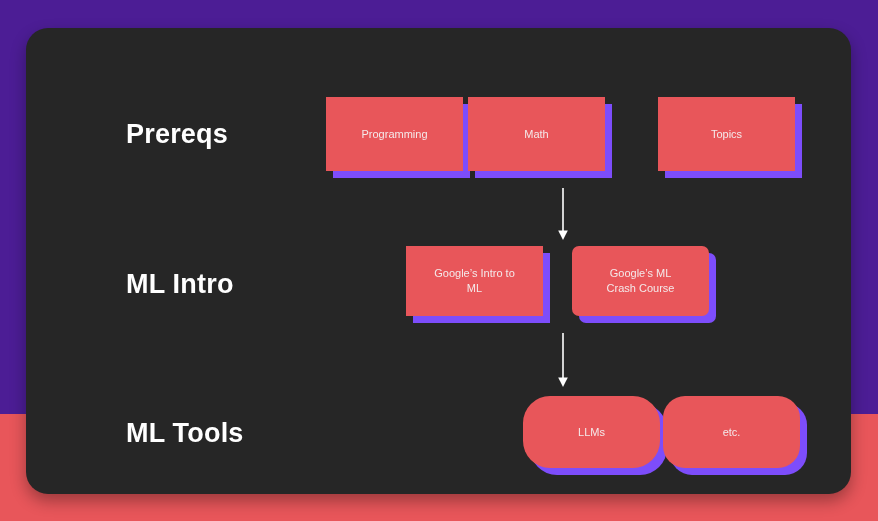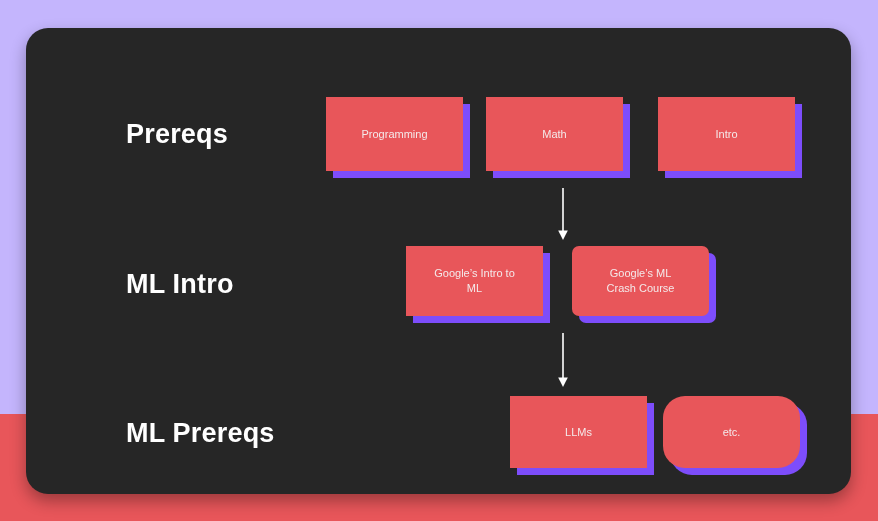--- a/index.html
+++ b/index.html
@@ -11,21 +11,21 @@
     height: 521px;
     background: #e8565a;
     font-family: "Liberation Sans", sans-serif;
     overflow: hidden;
   }
 
   #stage {
     position: relative;
     width: 878px;
     height: 414px;
-    background: #c4b5fd;
+    background: #4c1d95;
     text-decoration: underline;
   }
 
   
   #panel {
     position: absolute;
     left: 26px;
     top: 28px;
     width: 825px;
     height: 466px;
@@ -63,32 +63,32 @@
     align-items: center;
     justify-content: center;
     padding: 4px 27px;
     box-shadow: 7px 7px 0 0 #7d4dfb;
     z-index: 2;
   }
 
   
   .r1c { top: 69px; width: 137px; height: 74px; }
   .r1c.c1 { left: 300px; }
-  .r1c.c2 { left: 460px; }
+  .r1c.c2 { left: 442px; }
   .r1c.c3 { left: 632px; }
 
   
   .r2c { top: 218px; width: 137px; height: 70px; }
   .r2c.c1 { left: 380px; align-items: center; }
   .r2c.c2 { left: 546px; border-radius: 7px; }
 
   
   .r3c { top: 368px; width: 137px; height: 72px; }
   .r3c.c1 { left: 306px; }
-  .r3c.c2 { left: 484px; }
+  .r3c.c2 { left: 497px; border-radius: 27px; }
   .r3c.c3 { left: 637px; border-radius: 22px; }
 
   
   .arrow {
     position: absolute;
     left: 524px;
     width: 26px;
     z-index: 1;
   }
   .arrow.a1 { top: 160px; height: 52px; }
@@ -106,21 +106,21 @@
 
     <div class="card r1c c1">
       <span>Programming</span>
     </div>
 
     <div class="card r1c c2">
       <span>Math</span>
     </div>
 
     <div class="card r1c c3">
-      <span>Intro</span>
+      <span>Topics</span>
     </div>
 
     <div class="arrow a1">
       <svg viewBox="0 0 26 52" preserveAspectRatio="none" aria-hidden="true">
         <line x1="13" y1="0" x2="13" y2="44" stroke="#ffffff" stroke-width="1.6"></line>
         <polygon points="13,52 8.2,42.5 17.8,42.5" fill="#ffffff"></polygon>
       </svg>
     </div>
 
     <div class="row-label r2">ML Intro</div>
@@ -133,21 +133,21 @@
       <span>Google’s ML Crash Course</span>
     </div>
 
     <div class="arrow a2">
       <svg viewBox="0 0 26 54" preserveAspectRatio="none" aria-hidden="true">
         <line x1="13" y1="0" x2="13" y2="46" stroke="#ffffff" stroke-width="1.6"></line>
         <polygon points="13,54 8.2,44.5 17.8,44.5" fill="#ffffff"></polygon>
       </svg>
     </div>
 
-    <div class="row-label r3">ML Prereqs</div>
+    <div class="row-label r3">ML Tools</div>
 
 
     <div class="card r3c c2">
       <span>LLMs</span>
     </div>
 
     <div class="card r3c c3">
       <span>etc.</span>
     </div>
 

